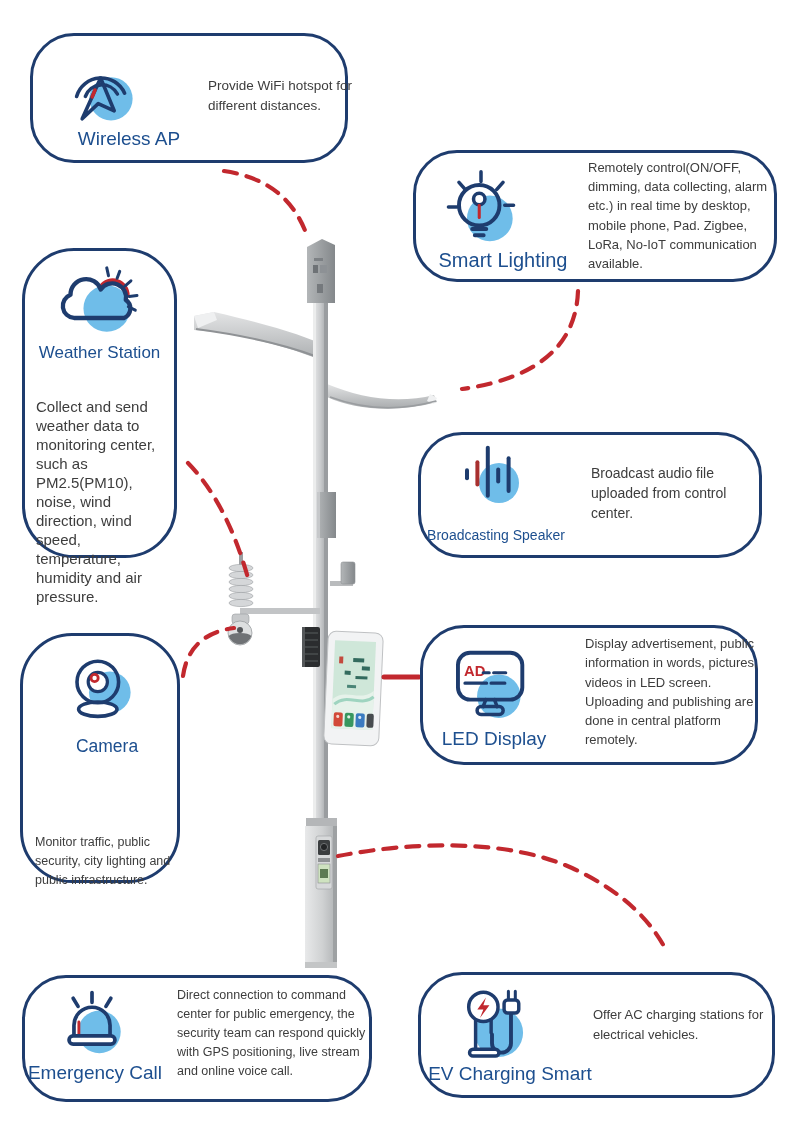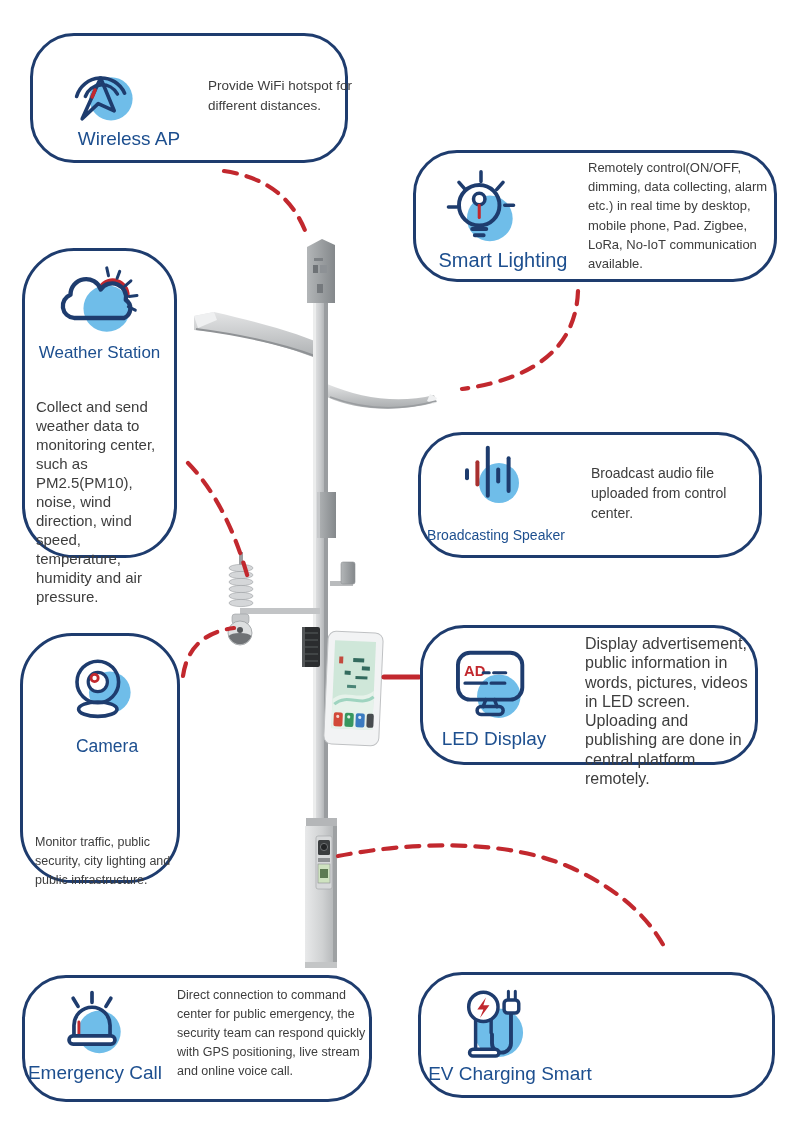--- a/index.html
+++ b/index.html
@@ -35,21 +35,21 @@
   #card-broadcast .desc{left:170px;top:28px;width:176px;font-size:14px;line-height:20px;}
   
   #card-camera{left:20px;top:633px;width:160px;height:250px;}
   #card-camera .icon{left:32px;top:14px;width:92px;height:80px;}
   #card-camera .label{left:0;top:100px;width:168px;font-size:17.5px;}
   #card-camera .desc{left:12px;top:152px;width:138px;font-size:12.5px;line-height:19px;margin-top:45px;}
   
   #card-led{left:420px;top:625px;width:338px;height:140px;}
   #card-led .icon{left:24px;top:16px;width:88px;height:80px;}
   #card-led .label{left:0;top:100px;width:142px;font-size:19px;}
-  #card-led .desc{left:162px;top:6px;width:178px;font-size:16px;line-height:19.3px;}
+  #card-led .desc{left:162px;top:6px;width:178px;font-size:13px;line-height:19.3px;}
   
   #card-emergency{left:22px;top:975px;width:350px;height:127px;}
   #card-emergency .icon{left:26px;top:6px;width:82px;height:76px;}
   #card-emergency .label{left:0;top:84px;width:140px;font-size:19px;}
   #card-emergency .desc{left:152px;top:8px;width:196px;font-size:12.5px;line-height:19px;}
   
   #card-ev{left:418px;top:972px;width:357px;height:126px;}
   #card-ev .icon{left:26px;top:6px;width:90px;height:82px;}
   #card-ev .label{left:0;top:88px;width:178px;font-size:19px;}
   #card-ev .desc{left:172px;top:30px;width:172px;font-size:13px;line-height:19.5px;}
@@ -278,15 +278,16 @@
       <circle cx="58" cy="60" r="28" fill="#6fbde9"></circle>
       <path class="nv" stroke-width="4.5" d="M 50,62 L 50,72 A 11,11 0 0 0 72,72 L 72,38"></path>
       <rect x="64" y="22" width="17" height="15" rx="4" fill="#ffffff" stroke="#1e3c6e" stroke-width="4"></rect>
       <path class="nv" stroke-width="3.5" d="M 69,21 L 69,12 M 77,21 L 77,12"></path>
       <circle cx="40" cy="30" r="17" fill="#ffffff" stroke="#1e3c6e" stroke-width="4"></circle>
       <path d="M 43,19 L 33,33 L 40,33 L 36,43 L 47,28 L 40,28 Z" fill="#c2282e"></path>
       <path class="nv" stroke-width="4" d="M 31,45 L 31,79 M 49,45 L 49,60"></path>
       <rect x="24" y="79" width="34" height="8" rx="4" fill="#ffffff" stroke="#1e3c6e" stroke-width="4"></rect>
     </svg>
     <div class="label">EV Charging Smart</div>
+    <div class="desc">Offer AC charging stations for electrical vehicles.</div>
   </div>
 
 </div>
 
 </body></html>

